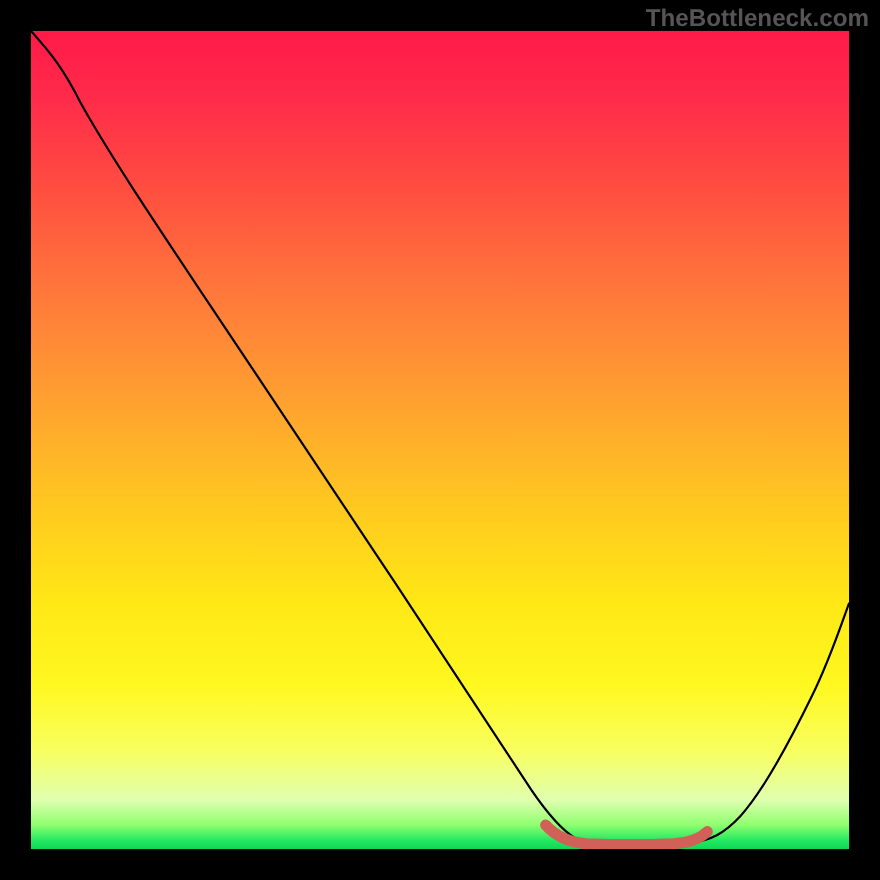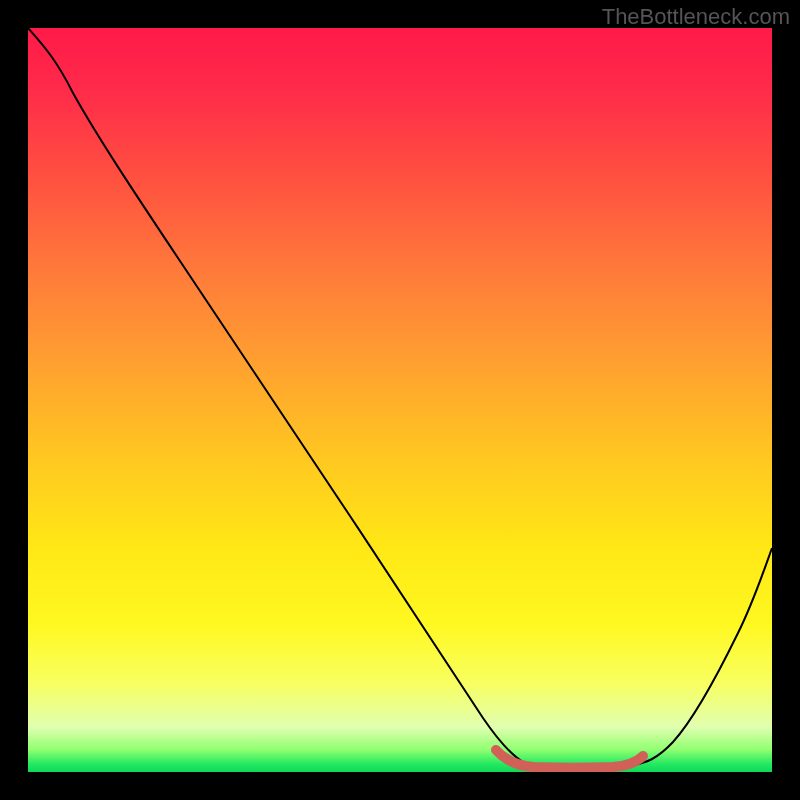--- a/index.html
+++ b/index.html
@@ -9,21 +9,21 @@
     background: #000;
     position: relative;
     font-family: Arial, sans-serif;
   }
   .watermark {
     position: absolute;
     top: 4px;
     right: 10px;
     color: #555;
     font-size: 22px;
-    font-weight: 400;
+    font-weight: 700;
     z-index: 10;
   }
   .plot-area {
     position: absolute;
     left: 28px;
     top: 28px;
     width: 744px;
     height: 744px;
     overflow: hidden;
   }

